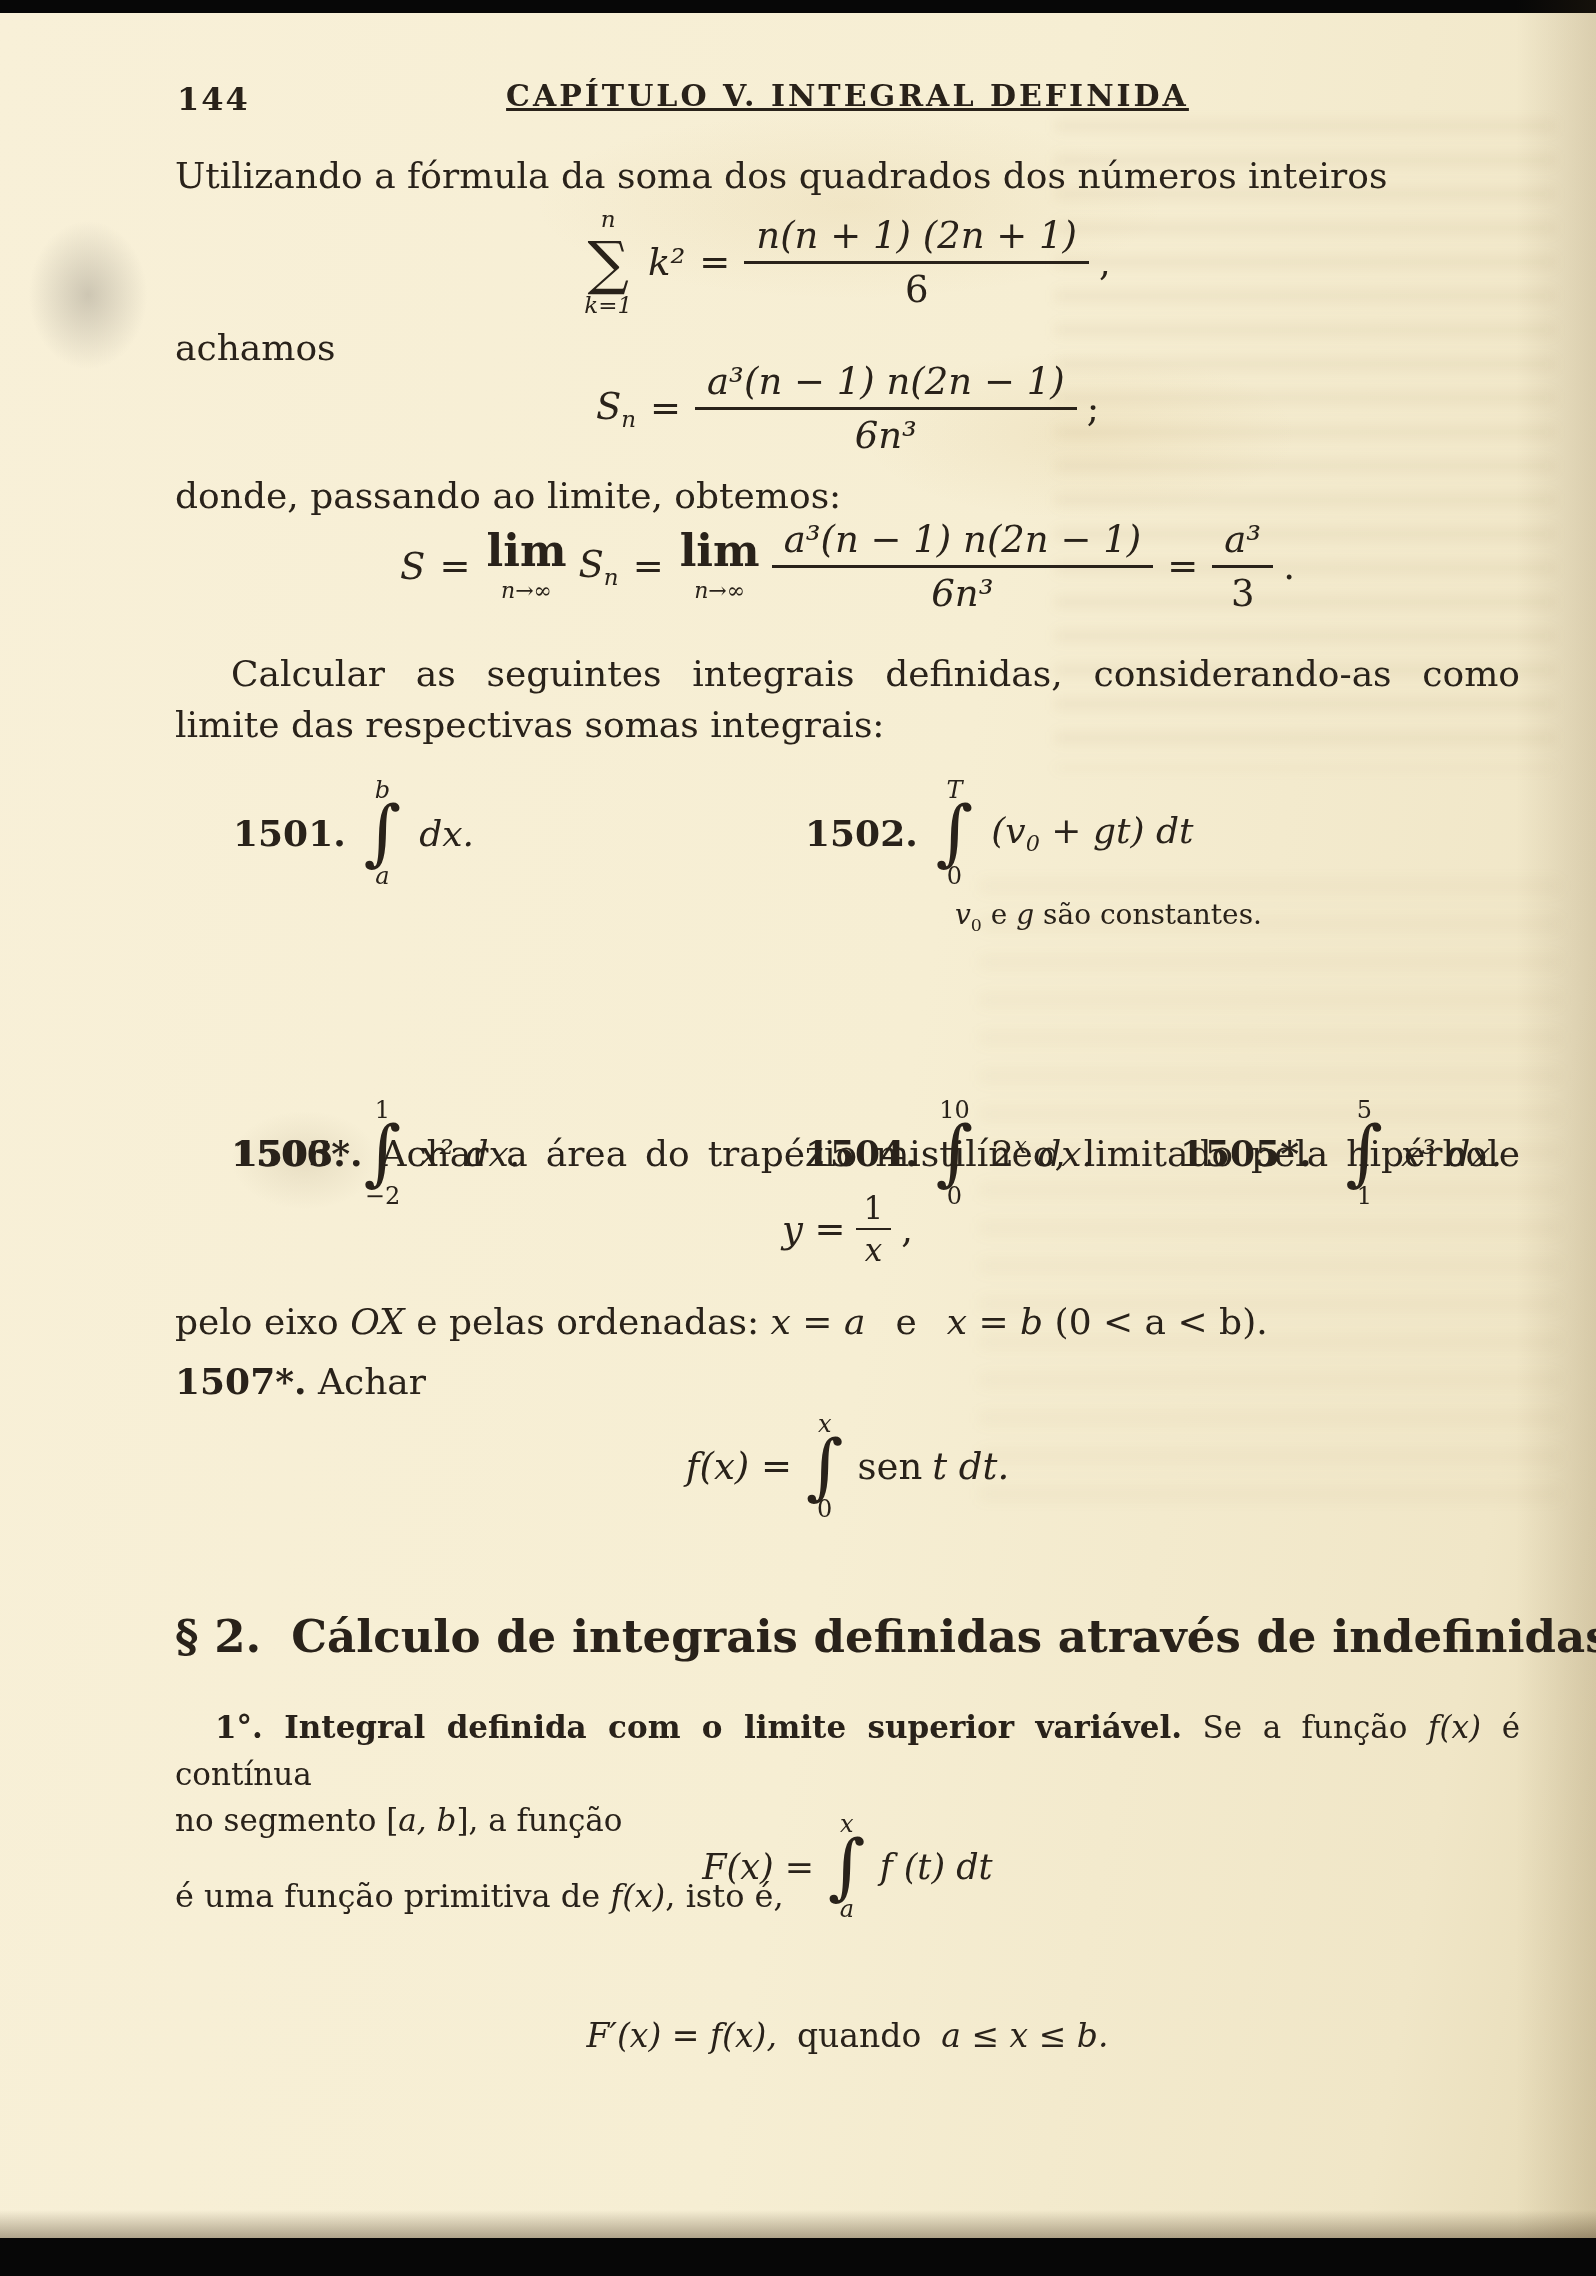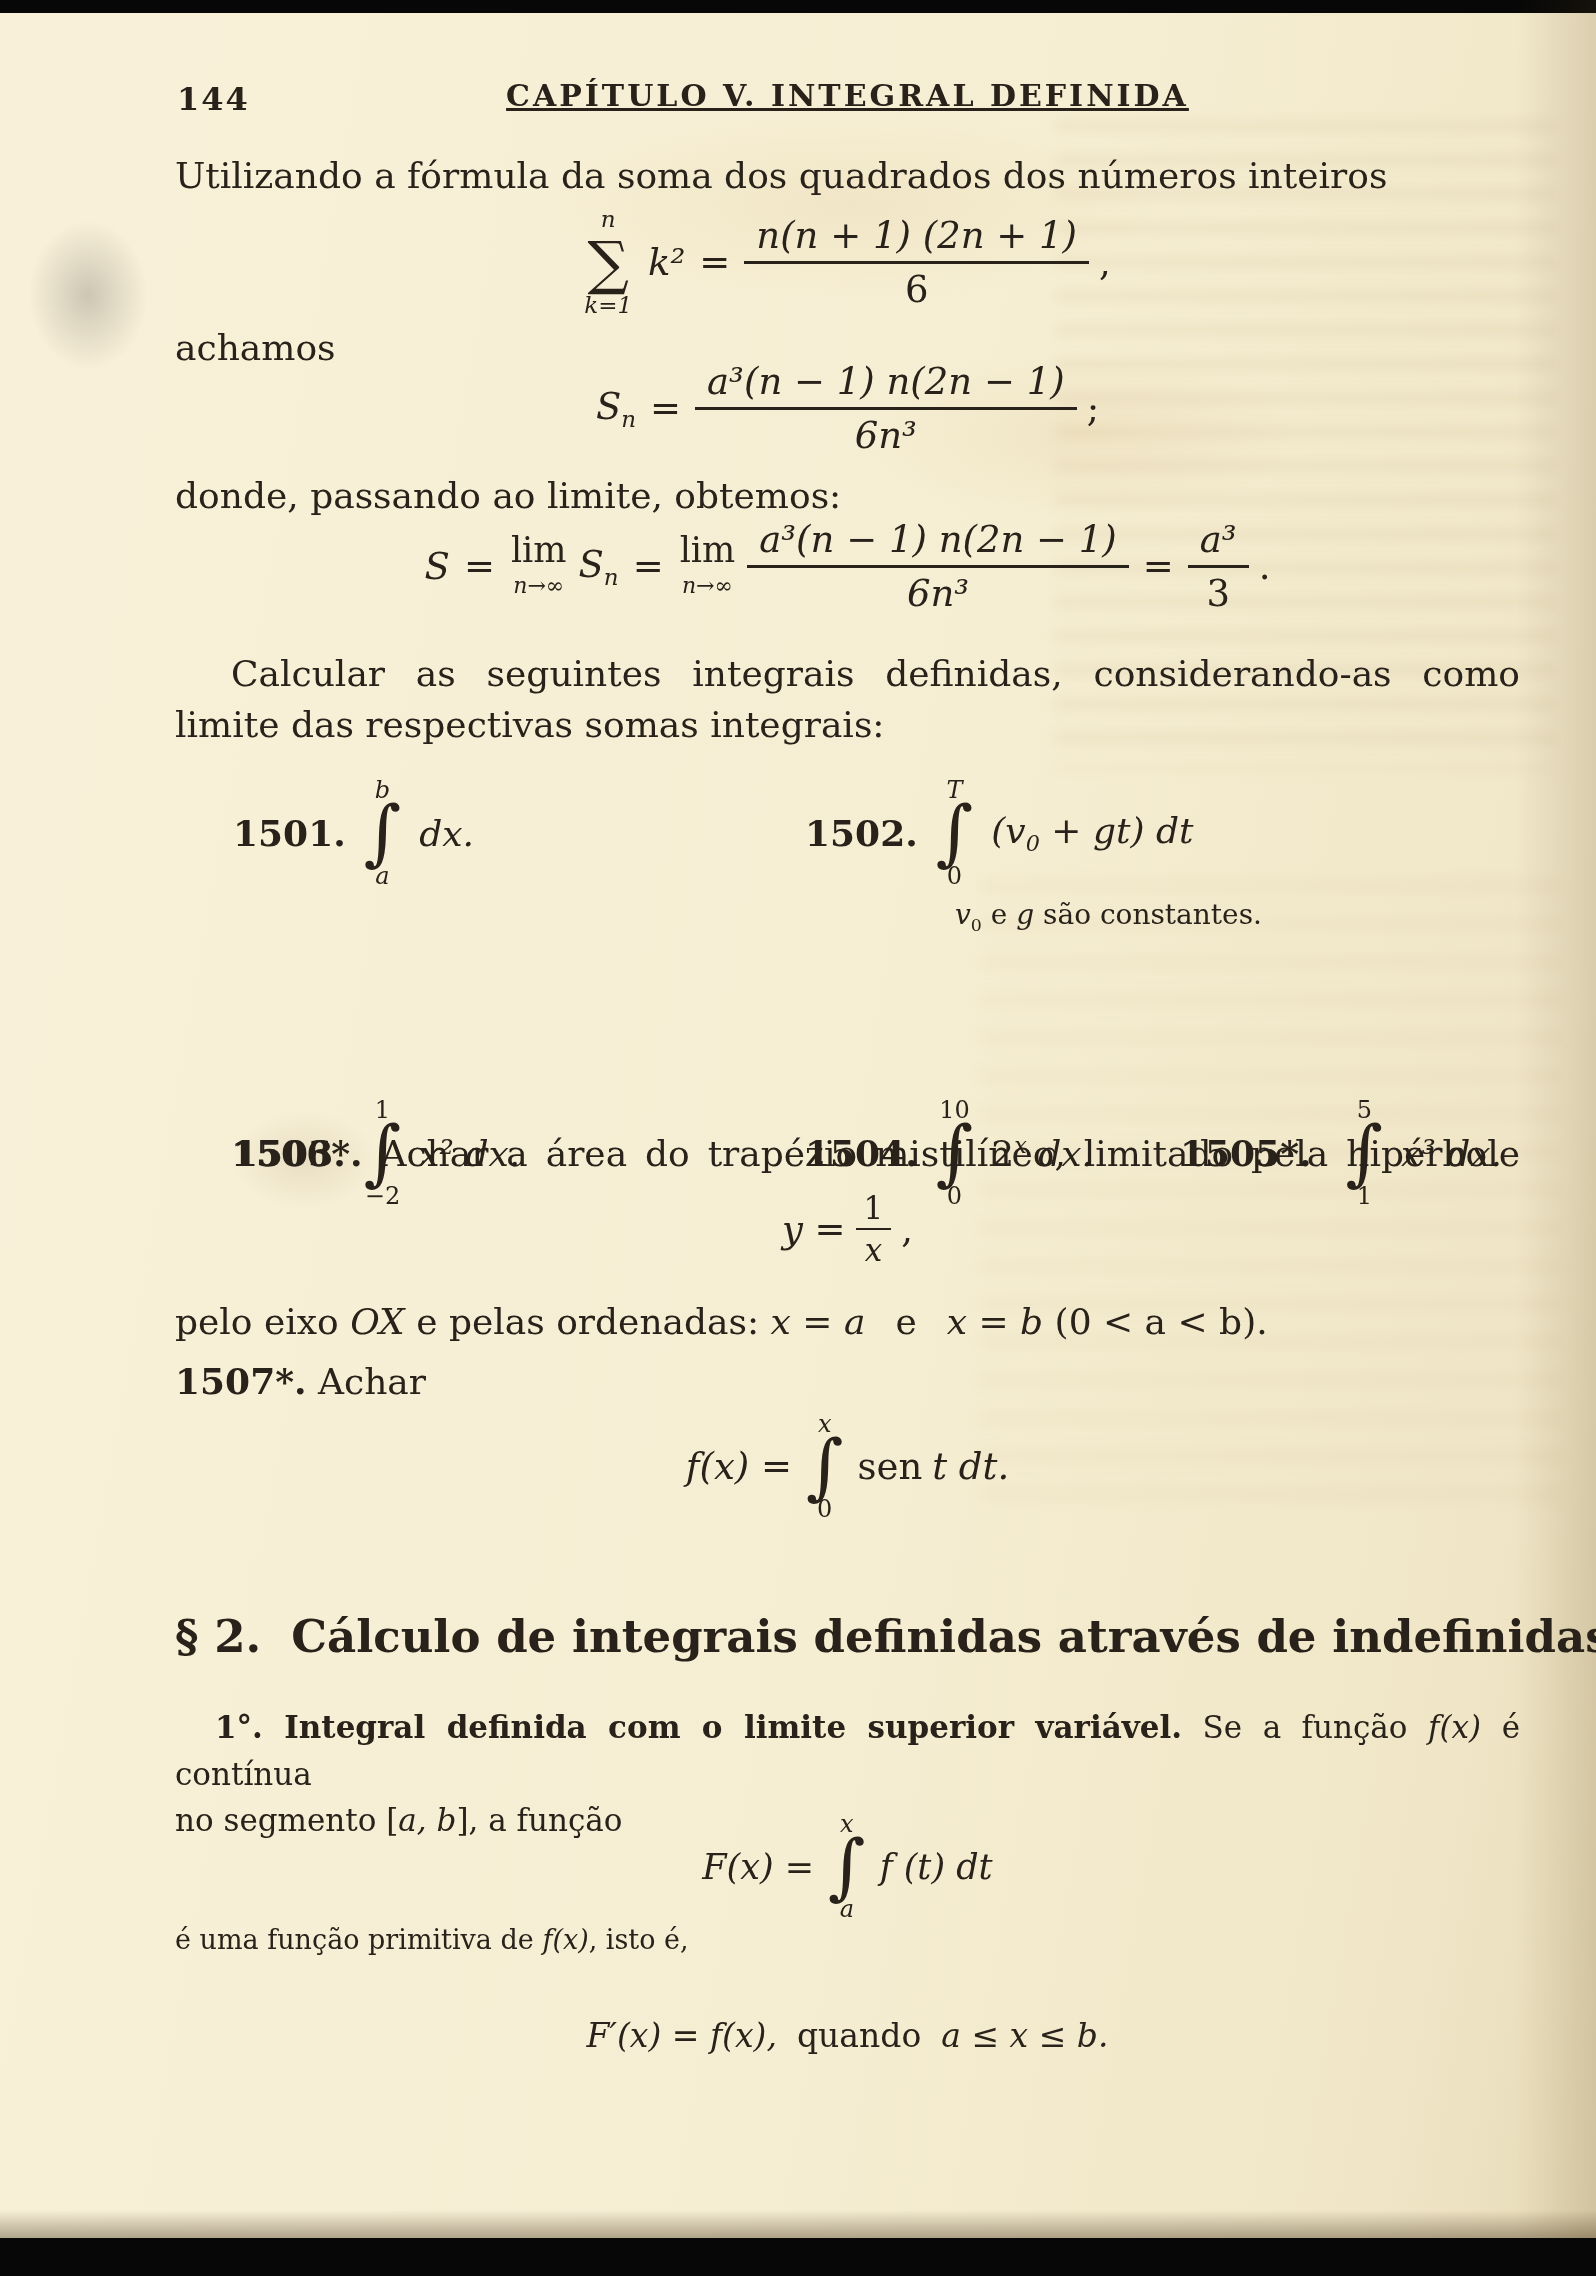--- a/index.html
+++ b/index.html
@@ -44,21 +44,21 @@
   .frac{display:inline-flex;flex-direction:column;align-items:center;}
   .frac .num{display:block;padding:0 12px 4px;border-bottom:3px solid #29221a;white-space:nowrap;}
   .frac .den{display:block;padding:4px 12px 0;}
   .fsmall{font-size:31px;}
   .fsmall .num{padding:0 8px 2px;border-bottom-width:2px;}
   .fsmall .den{padding:2px 8px 0;}
   .bigop{display:inline-flex;flex-direction:column;align-items:center;margin-right:6px;}
   .bigop .blim{font-size:23px;line-height:1.2;}
   .bigop .bsym{font-size:58px;line-height:1.0;font-style:normal;}
   .limop{display:inline-flex;flex-direction:column;align-items:center;margin:0 2px;}
-  .limop .lword{font-size:35px;line-height:1;font-style:normal;}
+  .limop .lword{font-size:44px;line-height:1;font-style:normal;font-weight:bold;}
   .limop .lsub{font-size:22px;line-height:1.2;font-style:italic;margin-top:5px;}
   .intwrap{display:inline-flex;flex-direction:column;align-items:center;margin:0 4px;}
   .intwrap .ilim{font-size:24px;line-height:1;}
   .intwrap .isym{font-size:72px;line-height:0.85;font-style:normal;}
   .msub{font-size:0.62em;}
   .msup{font-size:0.62em;}
   .grp{display:inline-block;white-space:nowrap;}
 
   .prow{position:relative;height:130px;}
   .prob{position:absolute;top:0;height:130px;display:flex;align-items:center;column-gap:14px;}
@@ -249,21 +249,21 @@
     <div class="blk disp" style="top:1812px;font-size:35px">
       <span class="mit">F(x) =</span>
       <span class="intwrap">
         <span class="ilim mit">x</span>
         <span class="isym">∫</span>
         <span class="ilim mit">a</span>
       </span>
       <span class="mit">f (t) dt</span>
     </div>
 
-    <div class="blk small" style="top:1920px;font-size:27px"><span>é uma função primitiva de </span><i>f(x)</i><span>, isto é,</span></div>
+    <div class="blk small" style="top:1872px;font-size:32px"><span>é uma função primitiva de </span><i>f(x)</i><span>, isto é,</span></div>
 
     <div class="blk disp" style="top:2016px;font-size:33px">
       <i>F′(x) = f(x),</i>
       <span style="margin:0 10px">quando</span>
       <i>a ≤ x ≤ b.</i>
     </div>
 
   </div>
 
   <div class="shade-bottom"></div>

